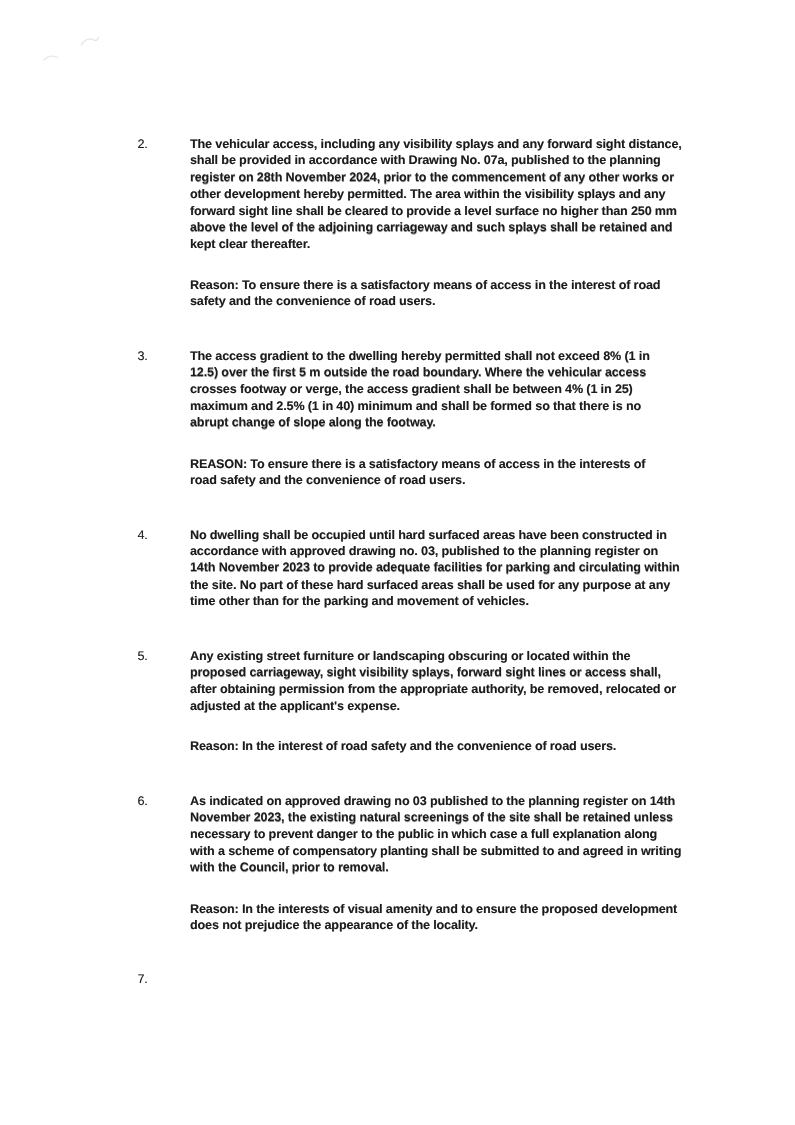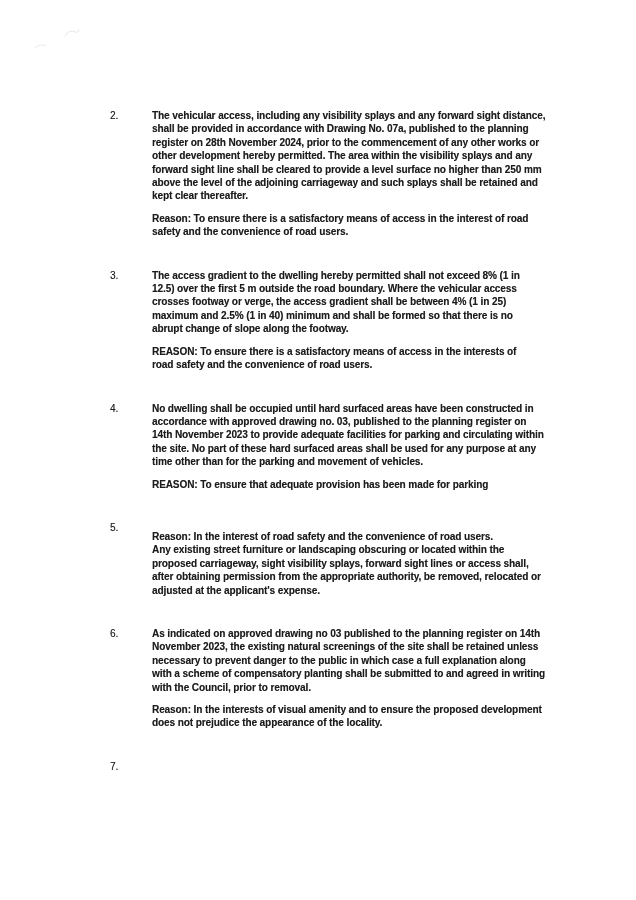--- a/index.html
+++ b/index.html
@@ -37,21 +37,21 @@
     width: 42px;
   }
   .text {
     width: 440px;
     font-weight: bold;
   }
   .para {
     white-space: pre-line;
   }
   .reason {
-    margin-top: 9px;
+    margin-top: 19px;
   }
   .scan-mark {
     position: absolute;
     opacity: 0.45;
   }
   .scan-mark svg { display: block; }
 </style>
 </head>
 <body>
 
@@ -99,32 +99,31 @@
     </div>
 
     <div class="condition">
       <div class="num">4.</div>
       <div class="text">
         <div class="para">No dwelling shall be occupied until hard surfaced areas have been constructed in
 accordance with approved drawing no. 03, published to the planning register on
 14th November 2023 to provide adequate facilities for parking and circulating within
 the site. No part of these hard surfaced areas shall be used for any purpose at any
 time other than for the parking and movement of vehicles.</div>
-        <div class="para reason">REASON: To ensure that adequate provision has been made for parking</div>
       </div>
     </div>
 
     <div class="condition">
       <div class="num">5.</div>
       <div class="text">
-        <div class="para reason">Reason: In the interest of road safety and the convenience of road users.</div>
         <div class="para">Any existing street furniture or landscaping obscuring or located within the
 proposed carriageway, sight visibility splays, forward sight lines or access shall,
 after obtaining permission from the appropriate authority, be removed, relocated or
 adjusted at the applicant's expense.</div>
+        <div class="para reason">Reason: In the interest of road safety and the convenience of road users.</div>
       </div>
     </div>
 
     <div class="condition">
       <div class="num">6.</div>
       <div class="text">
         <div class="para">As indicated on approved drawing no 03 published to the planning register on 14th
 November 2023, the existing natural screenings of the site shall be retained unless
 necessary to prevent danger to the public in which case a full explanation along
 with a scheme of compensatory planting shall be submitted to and agreed in writing

